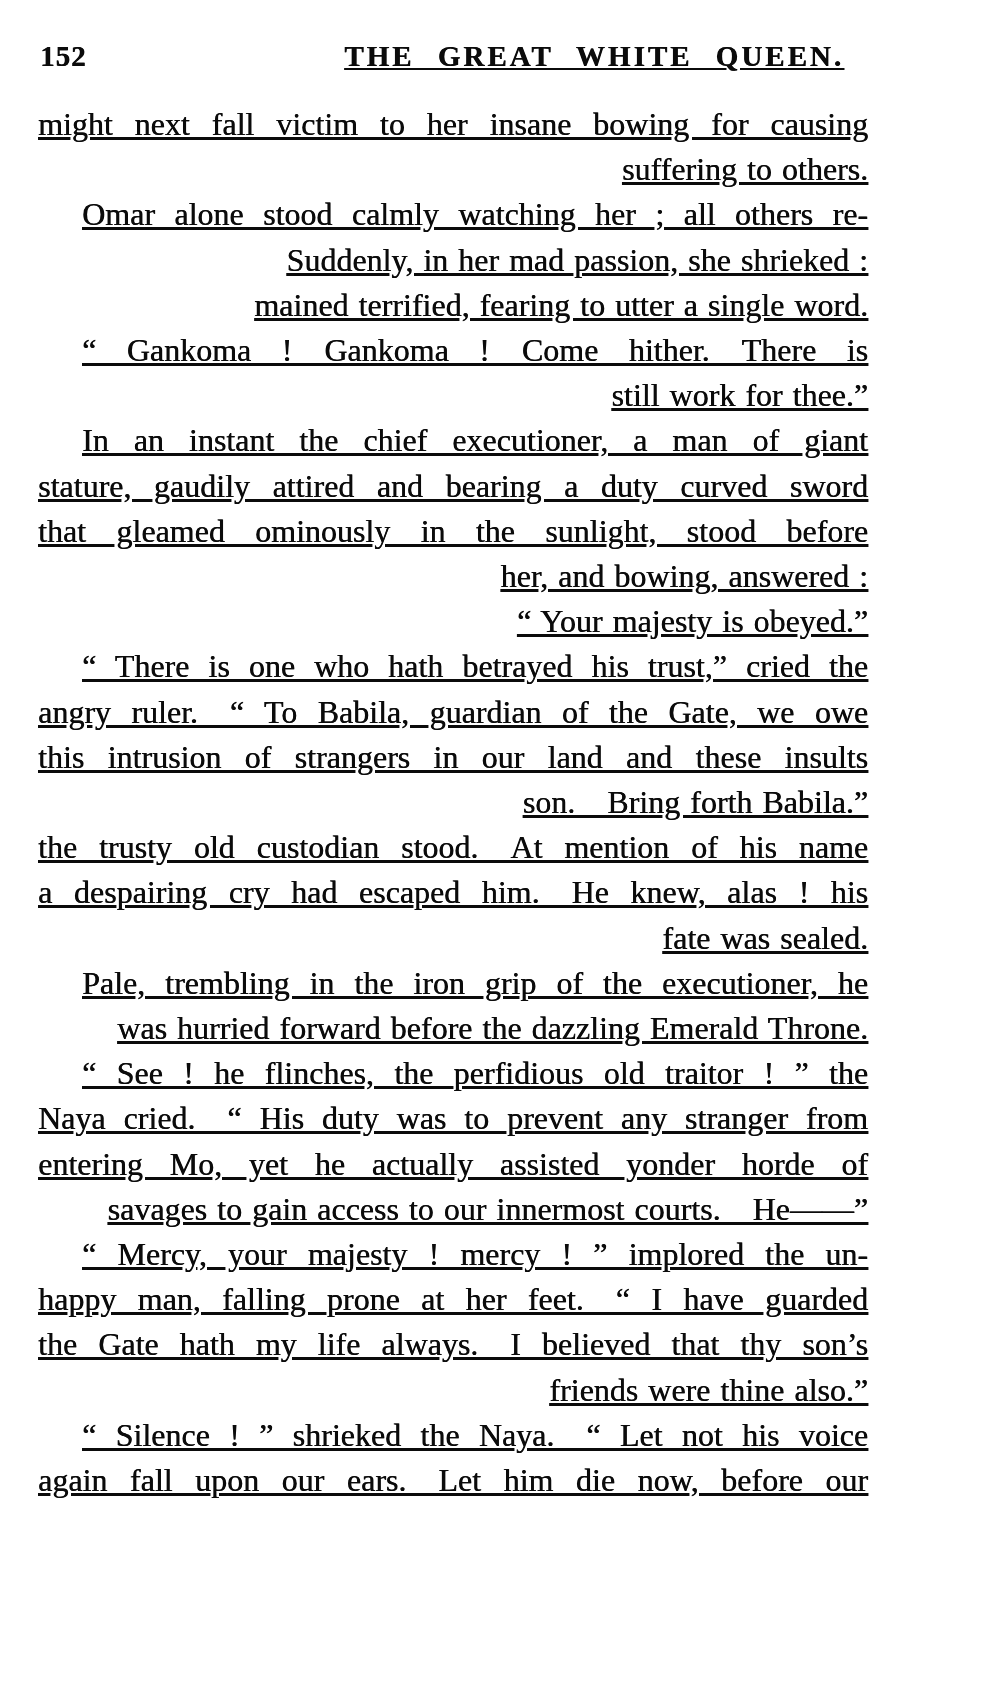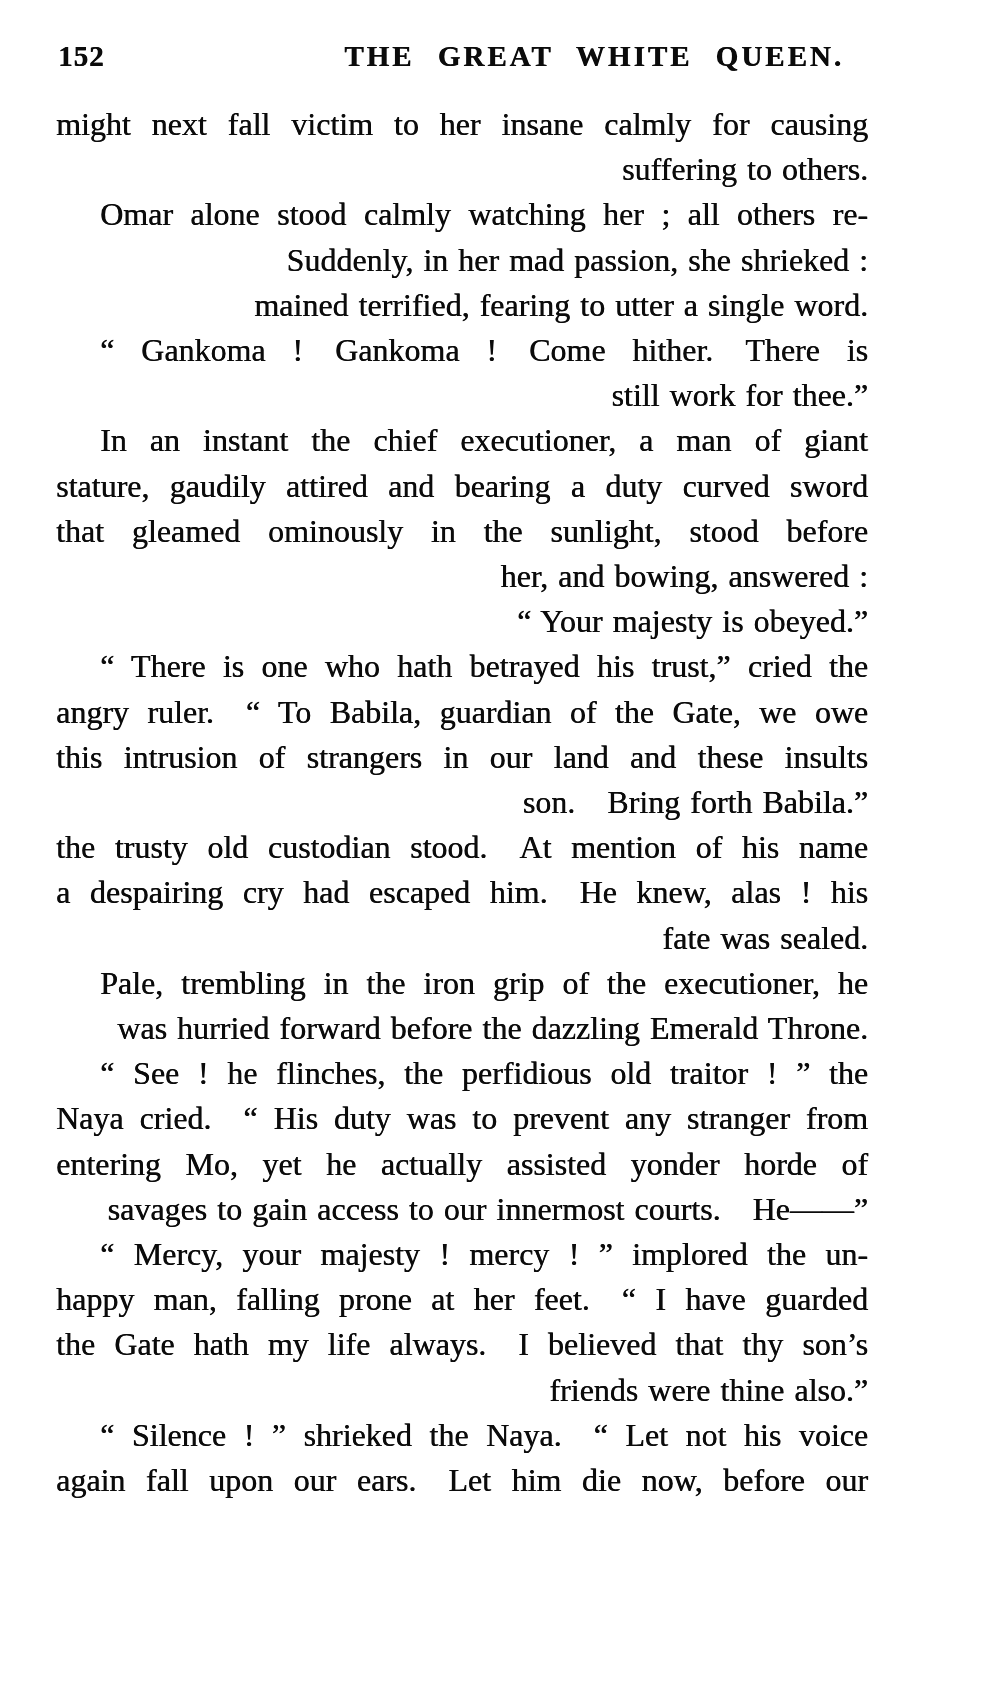--- a/index.html
+++ b/index.html
@@ -6,24 +6,25 @@
   body {
     width: 1000px;
     height: 1681px;
     background: var(--paper, #ffffff);
     overflow: hidden;
   }
   .page {
     box-sizing: border-box;
     width: 908px;
     height: 1681px;
-    padding: 38px 40px 0 56px;
+    padding: 38px 40px 0 38px;
     background: var(--paper, #ffffff);
     color: var(--ink, #0b0b0b);
     font-family: "Liberation Serif", "DejaVu Serif", serif;
+    text-decoration: underline;
   }
   .header {
     position: relative;
     height: 36px;
     margin-bottom: 28px;
     font-weight: bold;
     font-size: 29px;
     line-height: 36px;
     text-shadow: 0.5px 0 0 currentColor;
   }
@@ -59,21 +60,21 @@
 </style>
 </head>
 <body>
 
 <div class="page">
   <div class="header">
     <span class="pagenum">152</span>
     <span class="title">THE GREAT WHITE QUEEN.</span>
   </div>
   <div class="body-text">
-      <div class="line just">might next fall victim to her insane calmly for causing</div>
+      <div class="line just">might next fall victim to her insane bowing for causing</div>
       <div class="line">suffering to others.</div>
       <div class="line indent just">Omar alone stood calmly watching her ; all others re-</div>
       <div class="line indent">Suddenly, in her mad passion, she shrieked :</div>
       <div class="line">mained terrified, fearing to utter a single word.</div>
       <div class="line indent just">“ Gankoma ! Gankoma ! Come hither. There is</div>
       <div class="line">still work for thee.”</div>
       <div class="line indent just">In an instant the chief executioner, a man of giant</div>
       <div class="line just">stature, gaudily attired and bearing a duty curved sword</div>
       <div class="line just">that gleamed ominously in the sunlight, stood before</div>
       <div class="line">her, and bowing, answered :</div>

